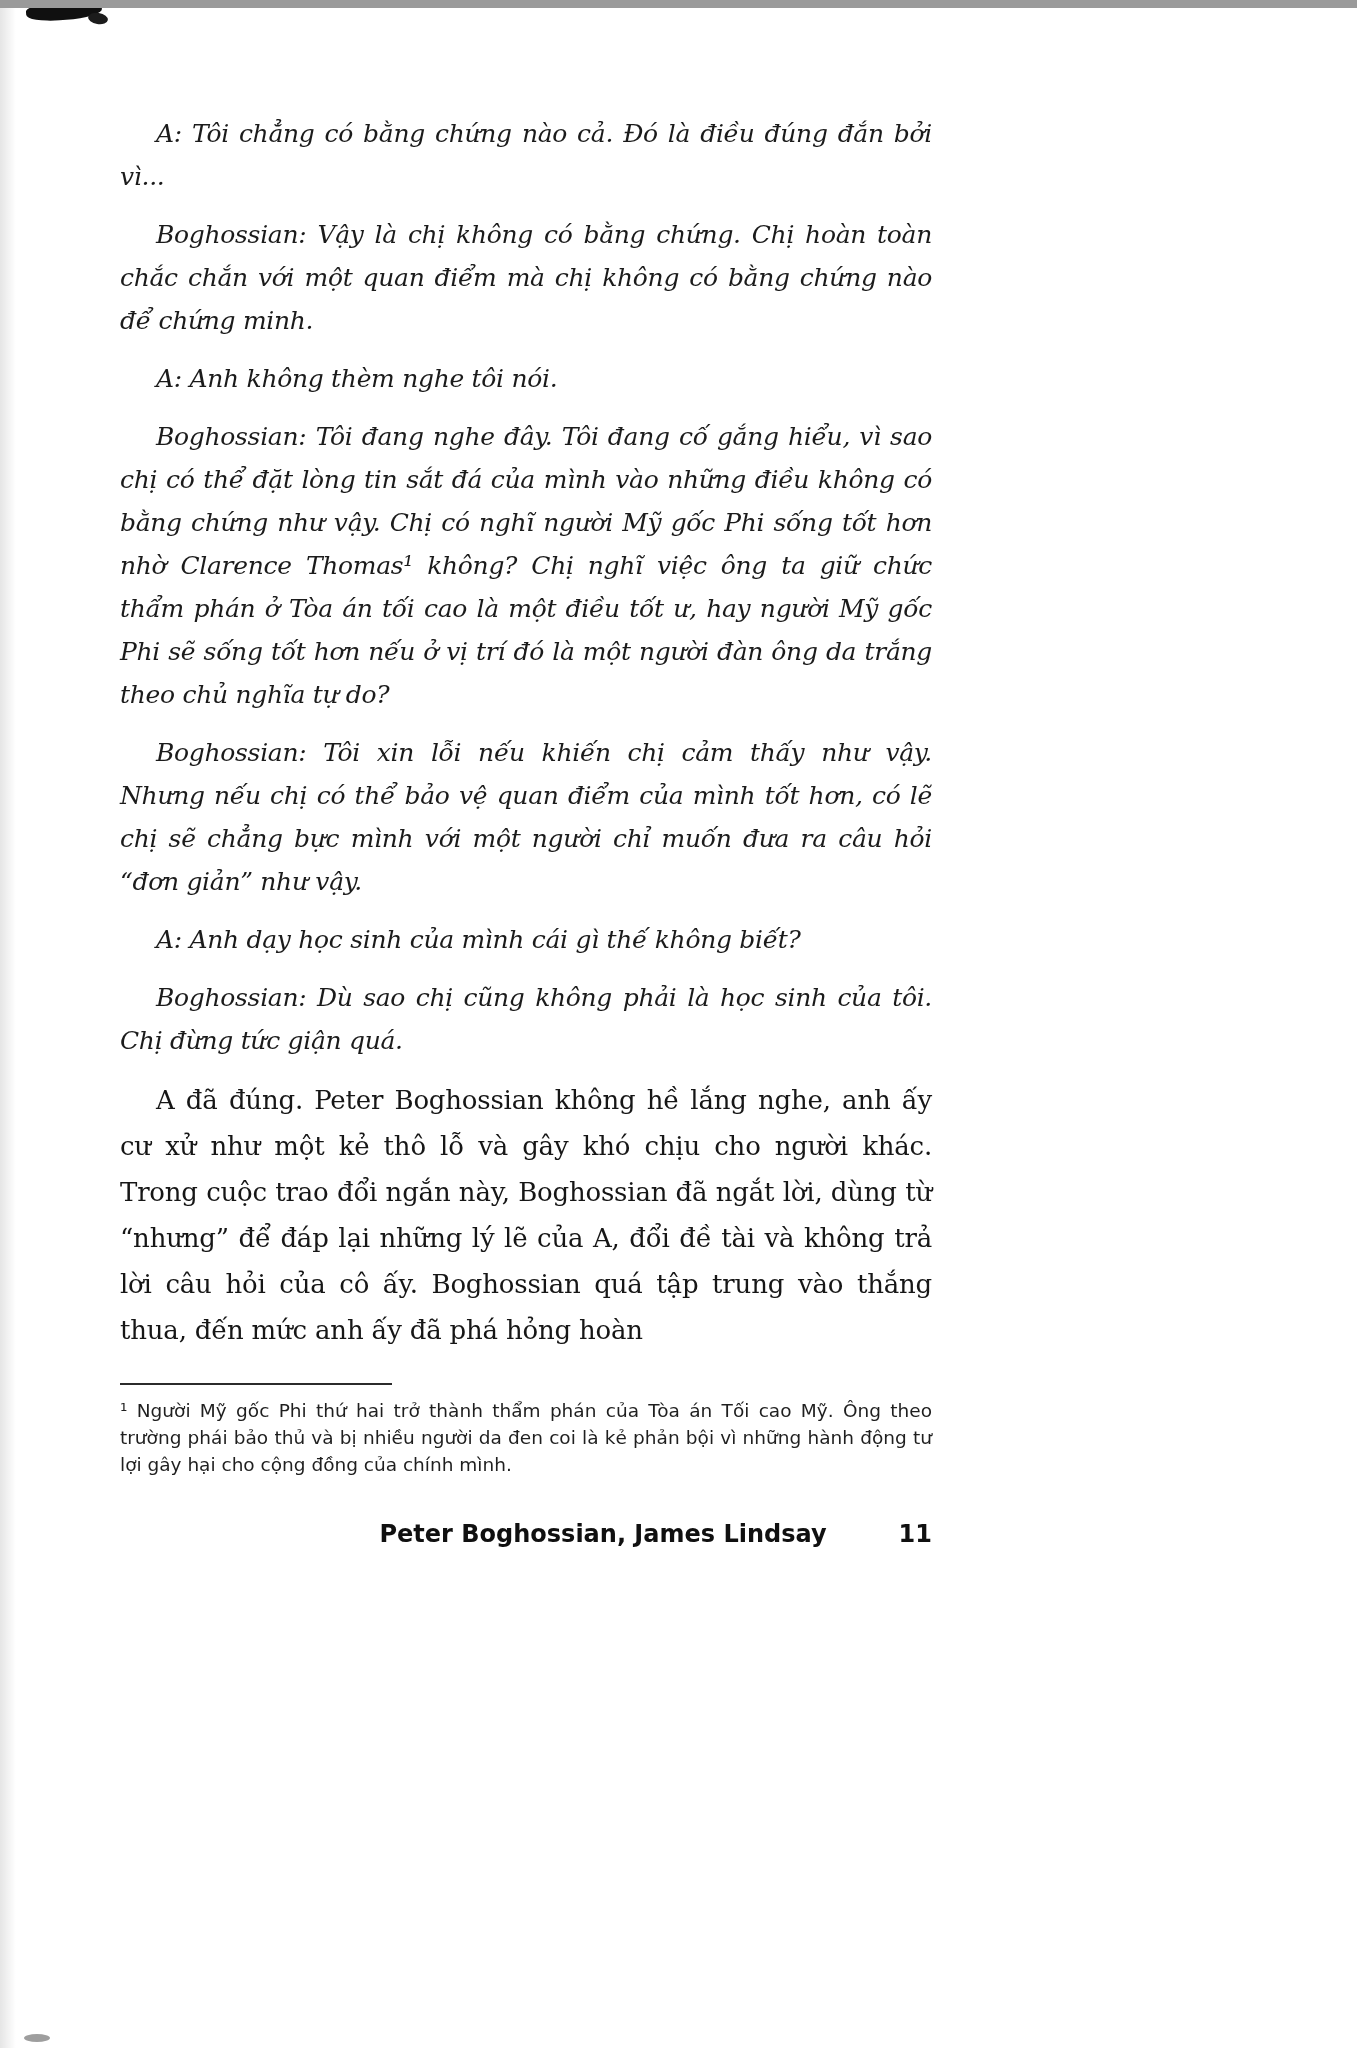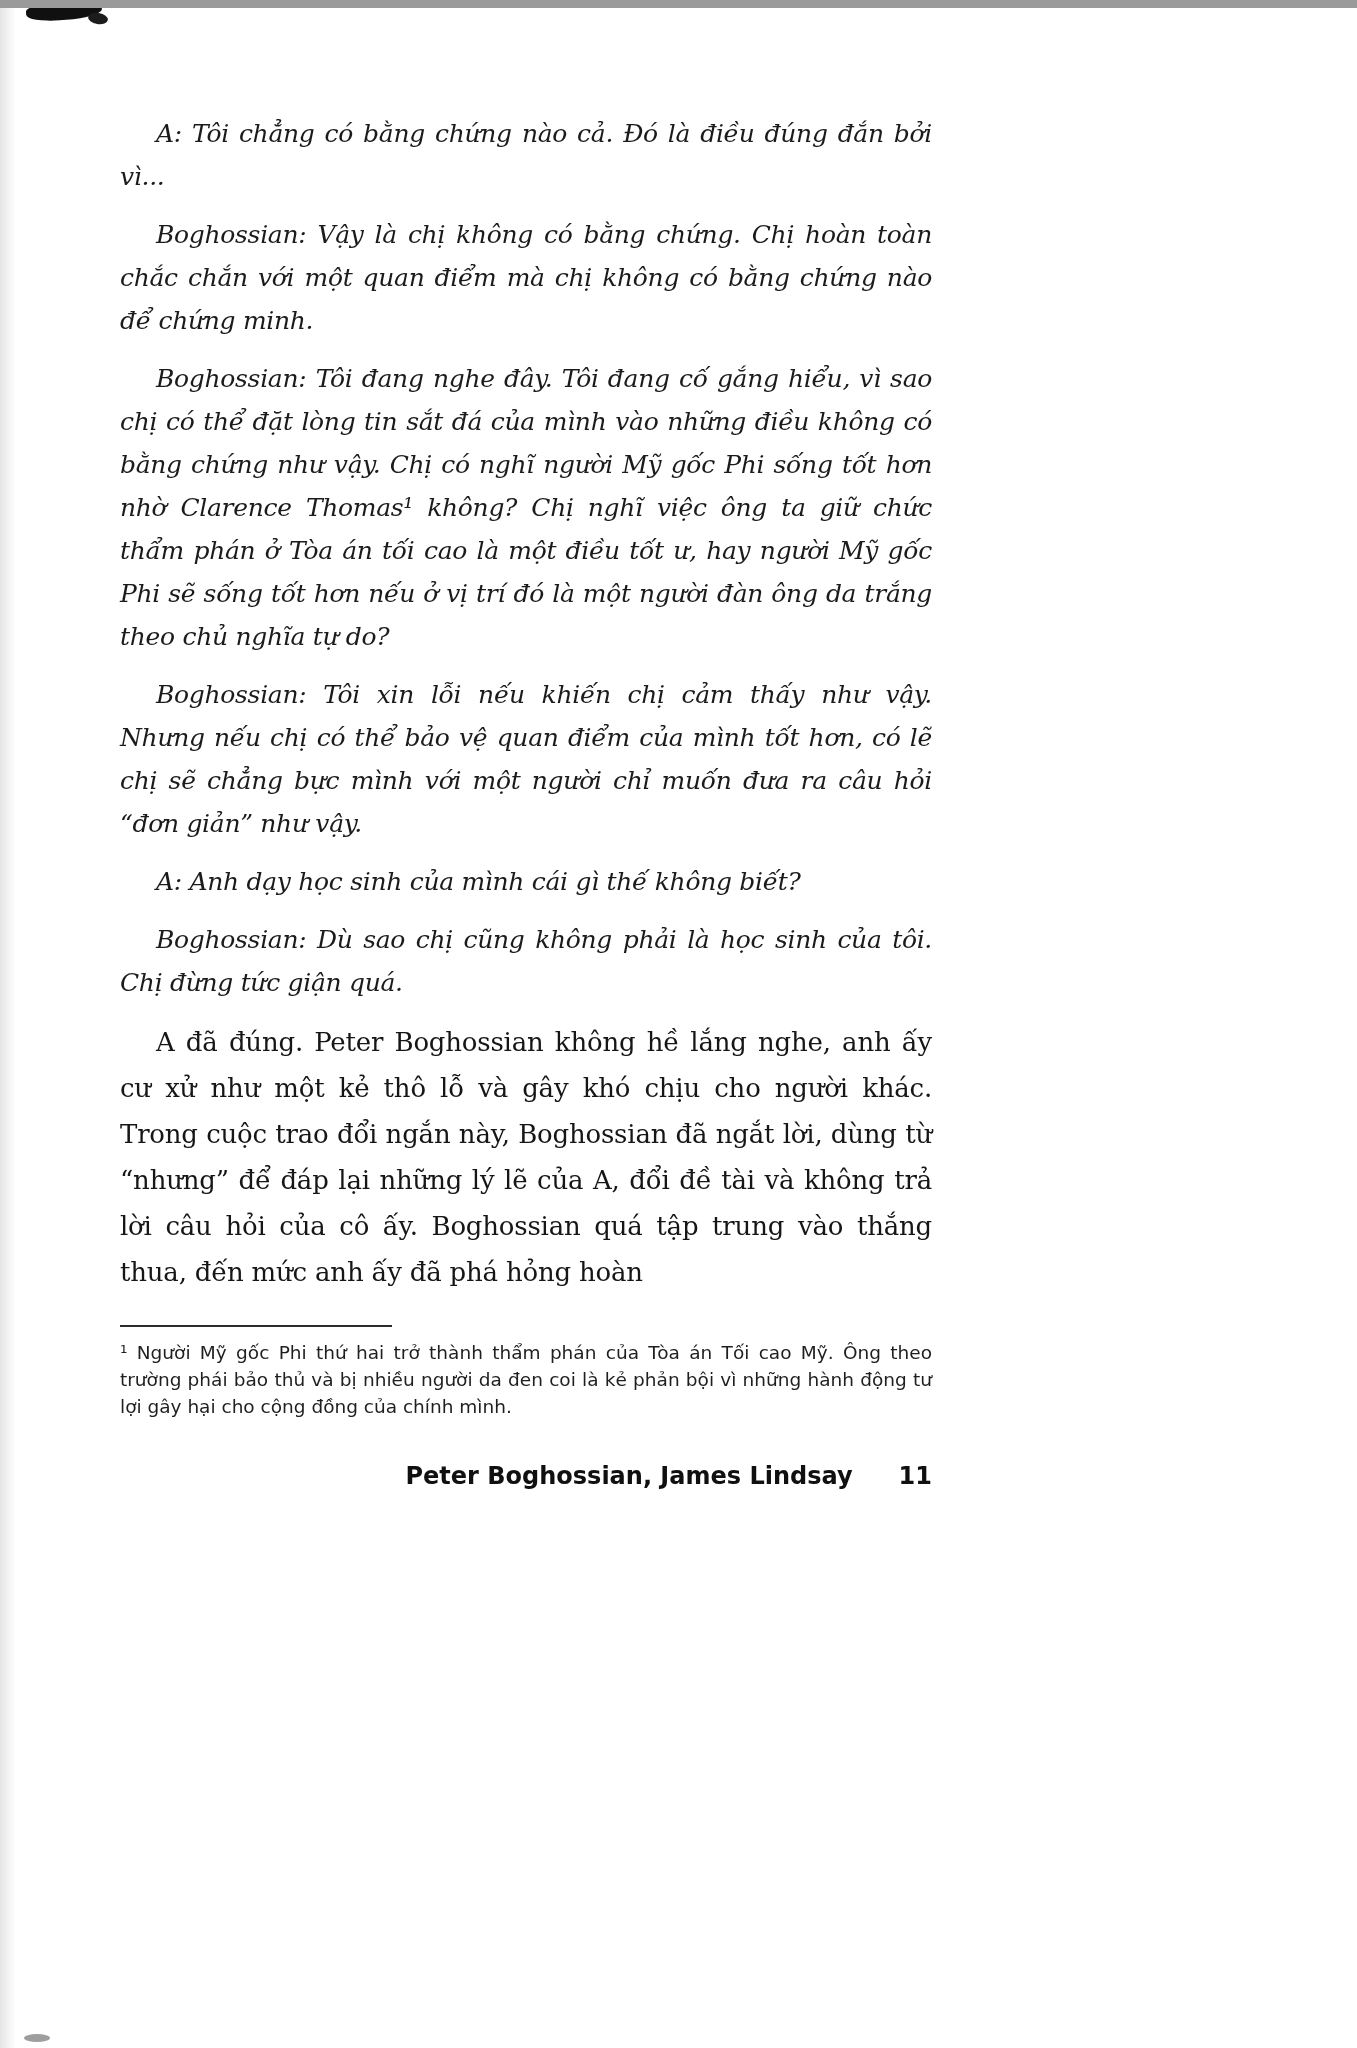--- a/index.html
+++ b/index.html
@@ -64,41 +64,42 @@
     font-weight:400;
     text-align:justify;
     color:#1f1f1f;
   }
   .page-footer {
     width:812px;
     margin-top:42px;
     display:flex;
     justify-content:flex-end;
     align-items:baseline;
-    gap:46px;
+    gap:72px;
     font-family:"DejaVu Sans", sans-serif;
     font-weight:bold;
     font-size:24px;
     color:#101010;
   }
 </style>
 </head>
 <body>
 
 <div class="page">
 
   <div class="edge-shade"></div>
   <div class="artifact-1"></div>
   <div class="artifact-2"></div>
   <div class="artifact-3"></div>
 
   <main class="text-block">
 
     <p class="dlg">A: Tôi chẳng có bằng chứng nào cả. Đó là điều đúng đắn bởi vì...</p>
     <p class="dlg">Boghossian: Vậy là chị không có bằng chứng. Chị hoàn toàn chắc chắn với một quan điểm mà chị không có bằng chứng nào để chứng minh.</p>
+    <p class="dlg">A: Anh không thèm nghe tôi nói.</p>
     <p class="dlg">Boghossian: Tôi đang nghe đây. Tôi đang cố gắng hiểu, vì sao chị có thể đặt lòng tin sắt đá của mình vào những điều không có bằng chứng như vậy. Chị có nghĩ người Mỹ gốc Phi sống tốt hơn nhờ Clarence Thomas¹ không? Chị nghĩ việc ông ta giữ chức thẩm phán ở Tòa án tối cao là một điều tốt ư, hay người Mỹ gốc Phi sẽ sống tốt hơn nếu ở vị trí đó là một người đàn ông da trắng theo chủ nghĩa tự do?</p>
     <p class="dlg">Boghossian: Tôi xin lỗi nếu khiến chị cảm thấy như vậy. Nhưng nếu chị có thể bảo vệ quan điểm của mình tốt hơn, có lẽ chị sẽ chẳng bực mình với một người chỉ muốn đưa ra câu hỏi “đơn giản” như vậy.</p>
     <p class="dlg">A: Anh dạy học sinh của mình cái gì thế không biết?</p>
     <p class="dlg">Boghossian: Dù sao chị cũng không phải là học sinh của tôi. Chị đừng tức giận quá.</p>
 
     <p class="body-par">A đã đúng. Peter Boghossian không hề lắng nghe, anh ấy cư xử như một kẻ thô lỗ và gây khó chịu cho người khác. Trong cuộc trao đổi ngắn này, Boghossian đã ngắt lời, dùng từ “nhưng” để đáp lại những lý lẽ của A, đổi đề tài và không trả lời câu hỏi của cô ấy. Boghossian quá tập trung vào thắng thua, đến mức anh ấy đã phá hỏng hoàn</p>
 
     <div class="footnote-rule"></div>
     <p class="footnote">¹ Người Mỹ gốc Phi thứ hai trở thành thẩm phán của Tòa án Tối cao Mỹ. Ông theo trường phái bảo thủ và bị nhiều người da đen coi là kẻ phản bội vì những hành động tư lợi gây hại cho cộng đồng của chính mình.</p>
 

